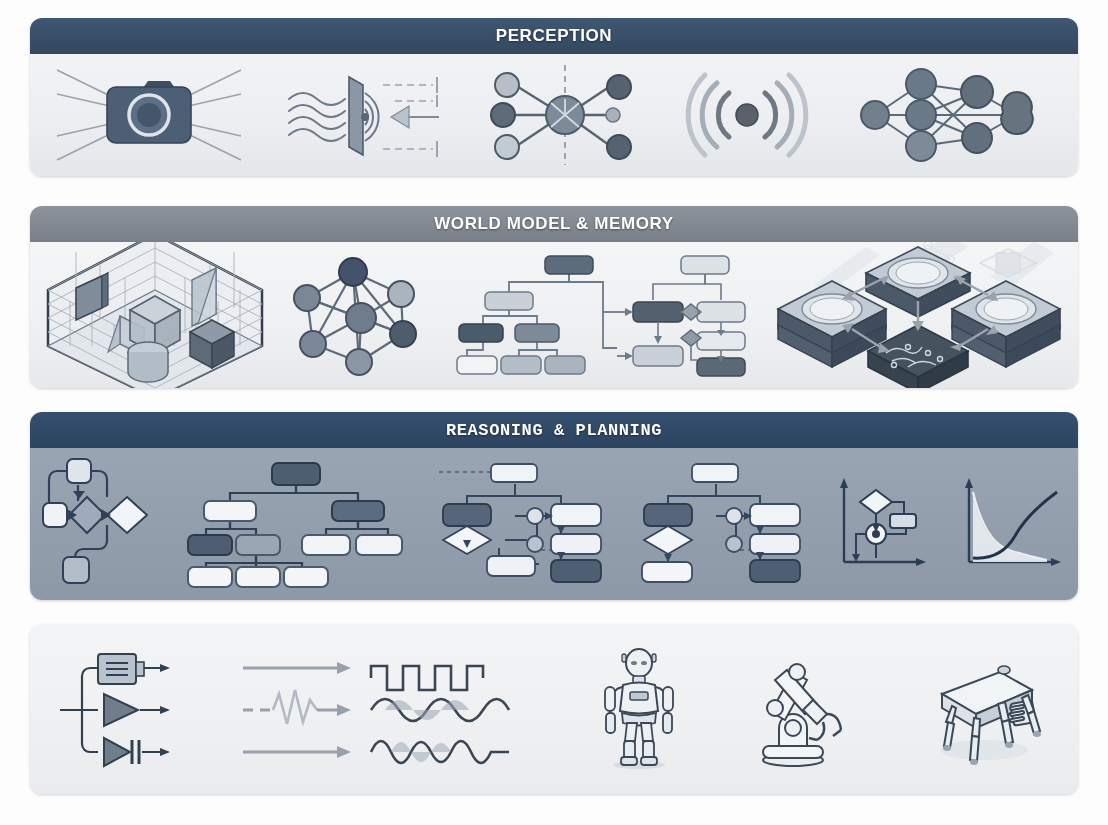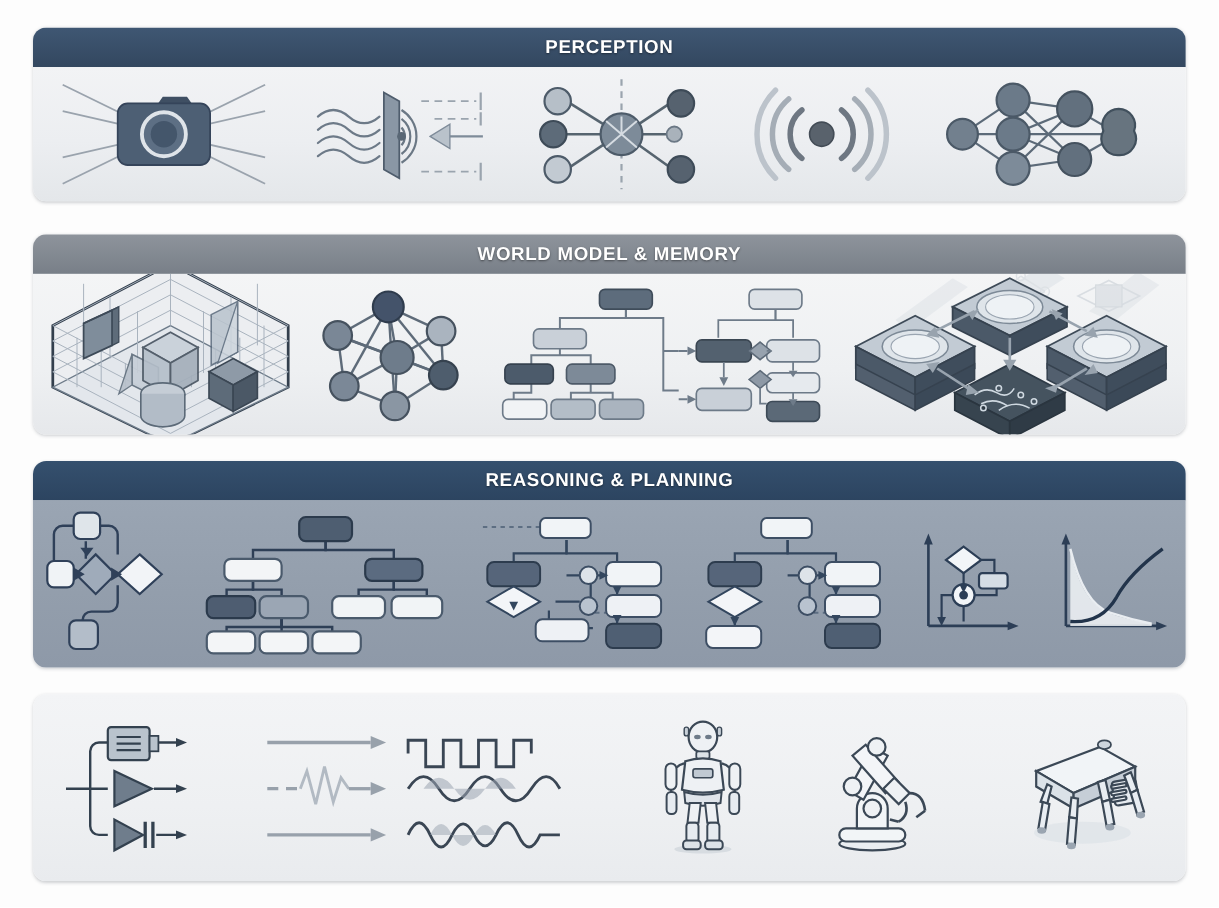--- a/index.html
+++ b/index.html
@@ -12,24 +12,24 @@
     height: 825px;
     font-family: "Liberation Sans", sans-serif;
     overflow: hidden;
   }
   #stage {
     position: relative;
     width: 1108px;
     height: 825px;
     background: #fdfdfd;
     box-sizing: border-box;
-    padding: 6px 30px;
+    padding: 18px 30px;
     display: flex;
     flex-direction: column;
-    justify-content: center;
+    justify-content: flex-start;
   }
 
   .band {
     position: relative;
     border-radius: 12px;
     overflow: hidden;
     box-shadow: 0 1px 3px rgba(40,50,65,0.22);
     display: flex;
     flex-direction: column;
   }
@@ -66,21 +66,21 @@
   
   #band-world { height: 182px; margin-bottom: 24px; }
   #band-world .band-header {
     background: linear-gradient(180deg,#8e949c 0%,#787f88 100%);
   }
   #band-world .band-body {
     background: linear-gradient(180deg,#f4f5f6 0%,#eef0f2 60%,#e6e8eb 100%);
   }
 
   
-  #band-reasoning { height: 188px; margin-bottom: 24px; }
+  #band-reasoning { height: 188px; margin-bottom: 24px; font-family: Liberation Mono, monospace; }
   #band-reasoning .band-header {
     background: linear-gradient(180deg,#35506e 0%,#2c4460 100%);
   }
   #band-reasoning .band-body {
     background: linear-gradient(180deg,#9aa5b3 0%,#939eac 55%,#8e99a8 100%);
   }
 
   
   #band-control { height: 170px; }
   #band-control .band-header {

